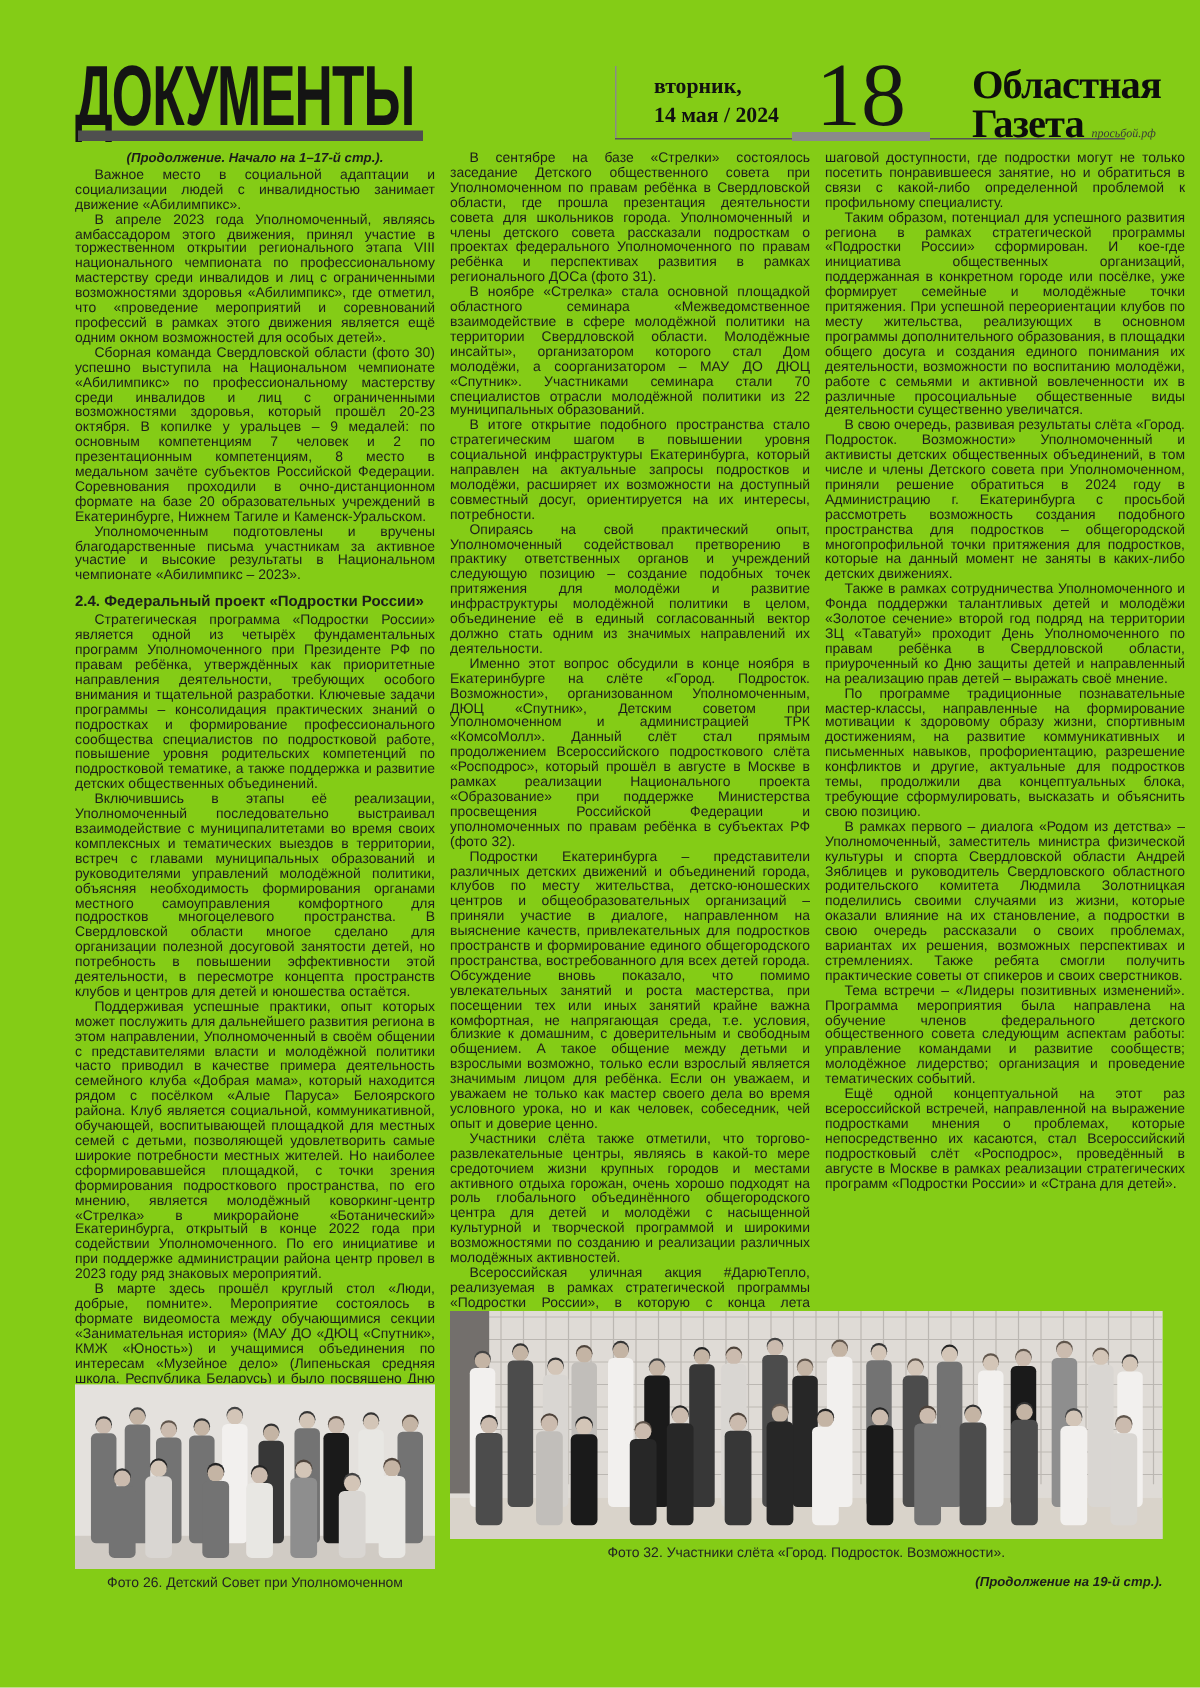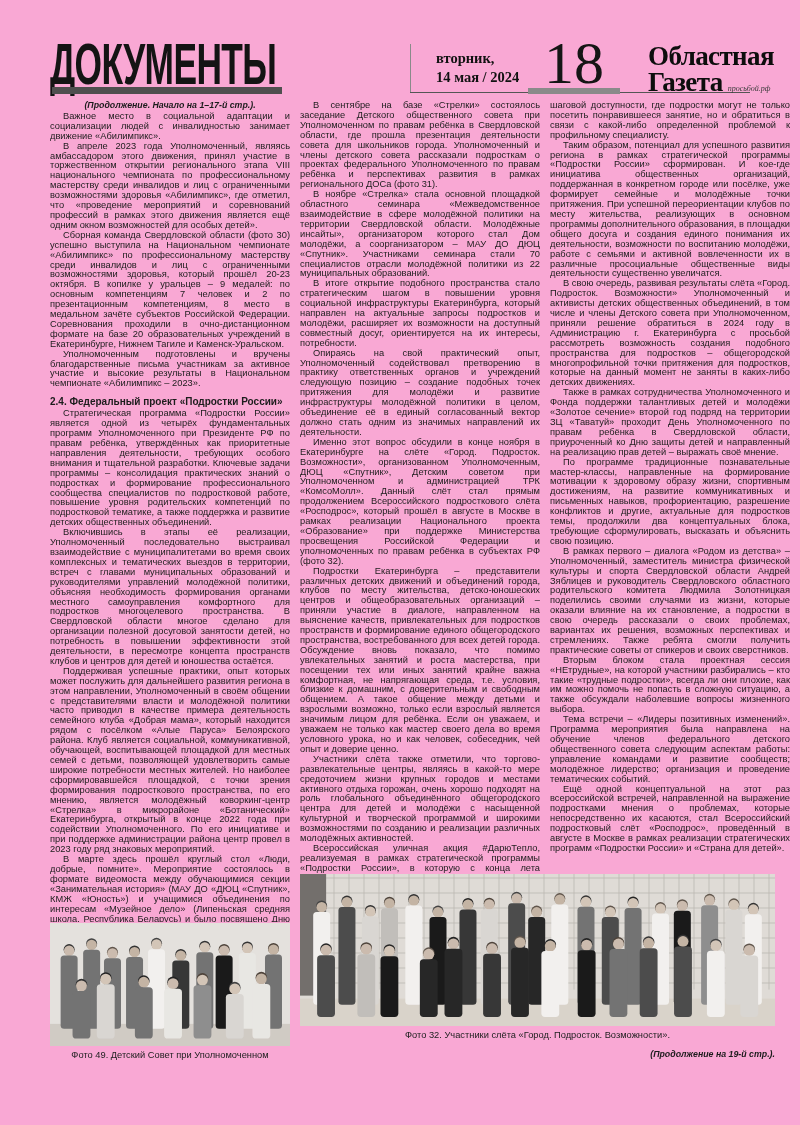--- a/index.html
+++ b/index.html
@@ -1,18 +1,18 @@
 <!DOCTYPE html>
 <html lang="ru"><head>
 <meta charset="utf-8">
 <style>
   html,body{margin:0;padding:0;background:#e9e9e9;}
   .page{
     position:relative;width:800px;height:1125px;margin:0 auto;
-    background:#f9a8d4;color:#1b1b1b;overflow:hidden;
+    background:#84cc16;color:#1b1b1b;overflow:hidden;
     font-family:"Liberation Sans","DejaVu Sans",sans-serif;
   }
   
   .doc-title{
     position:absolute;left:50px;top:36px;
     font-size:57px;line-height:1;font-weight:700;letter-spacing:-1px;color:#141414;
     transform:scaleX(0.62);transform-origin:left top;white-space:nowrap;
   }
   .title-bar{position:absolute;left:52px;top:87px;width:230px;height:7px;background:#4f4f4f;}
   .header-vrule{position:absolute;left:410px;top:44px;width:1px;height:49px;background:#8a8a8a;}
@@ -107,21 +107,20 @@
   </section>
 
   <section class="col col3">
     <div class="no-first-indent">
         <p class="para">шаговой доступности, где подростки могут не только посетить понравившееся занятие, но и обратиться в связи с какой-либо определенной проблемой к профильному специалисту.</p>
         <p class="para">Таким образом, потенциал для успешного развития региона в рамках стратегической программы «Подростки России» сформирован. И кое-где инициатива общественных организаций, поддержанная в конкретном городе или посёлке, уже формирует семейные и молодёжные точки притяжения. При успешной переориентации клубов по месту жительства, реализующих в основном программы дополнительного образования, в площадки общего досуга и создания единого понимания их деятельности, возможности по воспитанию молодёжи, работе с семьями и активной вовлеченности их в различные просоциальные общественные виды деятельности существенно увеличатся.</p>
         <p class="para">В свою очередь, развивая результаты слёта «Город. Подросток. Возможности» Уполномоченный и активисты детских общественных объединений, в том числе и члены Детского совета при Уполномоченном, приняли решение обратиться в 2024 году в Администрацию г. Екатеринбурга с просьбой рассмотреть возможность создания подобного пространства для подростков – общегородской многопрофильной точки притяжения для подростков, которые на данный момент не заняты в каких-либо детских движениях.</p>
         <p class="para">Также в рамках сотрудничества Уполномоченного и Фонда поддержки талантливых детей и молодёжи «Золотое сечение» второй год подряд на территории ЗЦ «Таватуй» проходит День Уполномоченного по правам ребёнка в Свердловской области, приуроченный ко Дню защиты детей и направленный на реализацию прав детей – выражать своё мнение.</p>
         <p class="para">По программе традиционные познавательные мастер-классы, направленные на формирование мотивации к здоровому образу жизни, спортивным достижениям, на развитие коммуникативных и письменных навыков, профориентацию, разрешение конфликтов и другие, актуальные для подростков темы, продолжили два концептуальных блока, требующие сформулировать, высказать и объяснить свою позицию.</p>
         <p class="para">В рамках первого – диалога «Родом из детства» – Уполномоченный, заместитель министра физической культуры и спорта Свердловской области Андрей Зяблицев и руководитель Свердловского областного родительского комитета Людмила Золотницкая поделились своими случаями из жизни, которые оказали влияние на их становление, а подростки в свою очередь рассказали о своих проблемах, вариантах их решения, возможных перспективах и стремлениях. Также ребята смогли получить практические советы от спикеров и своих сверстников.</p>
-        <p class="para">Вторым блоком стала проектная сессия «НЕтрудные», на которой участники разбирались – кто такие «трудные подростки», всегда ли они плохие, как им можно помочь не попасть в сложную ситуацию, а также обсуждали наболевшие вопросы жизненного выбора.</p>
         <p class="para">Тема встречи – «Лидеры позитивных изменений». Программа мероприятия была направлена на обучение членов федерального детского общественного совета следующим аспектам работы: управление командами и развитие сообществ; молодёжное лидерство; организация и проведение тематических событий.</p>
         <p class="para">Ещё одной концептуальной на этот раз всероссийской встречей, направленной на выражение подростками мнения о проблемах, которые непосредственно их касаются, стал Всероссийский подростковый слёт «Росподрос», проведённый в августе в Москве в рамках реализации стратегических программ «Подростки России» и «Страна для детей».</p>
       </div>
   </section>
 
   <figure class="photo31">
     <svg class="photo-frame" id="photo31svg" width="240" height="123" viewBox="0 0 240 123">
         <rect x="0" y="0" width="240" height="123" fill="#e3e0dc"></rect>
         <rect x="0" y="100.86" width="240" height="22.14" fill="#cfc9c2"></rect>
         <circle cx="19.13290466392318" cy="26.597712191358028" r="5.5120000000000005" fill="#2b2b2b"></circle>
@@ -170,21 +169,21 @@
         <circle cx="152.4729828042328" cy="57.102048842592595" r="5.460000000000001" fill="#d2c3b5"></circle>
         <rect x="143.5479828042328" y="62.1252488425926" width="17.85" height="53.49475115740739" rx="3.6750000000000003" fill="#8a8a8a"></rect>
         <circle cx="184.78666776895946" cy="64.64725000000001" r="5.787600000000001" fill="#3c3c3c"></circle>
         <circle cx="184.78666776895946" cy="65.90305000000001" r="5.460000000000001" fill="#d2c3b5"></circle>
         <rect x="175.86166776895945" y="70.92625000000001" width="17.85" height="44.69374999999998" rx="3.6750000000000003" fill="#d8d5d1"></rect>
         <circle cx="211.34803791887126" cy="54.65373726851852" r="5.787600000000001" fill="#473c33"></circle>
         <circle cx="211.34803791887126" cy="55.90953726851852" r="5.460000000000001" fill="#c2b1a1"></circle>
         <rect x="202.42303791887124" y="60.93273726851852" width="17.85" height="54.68726273148147" rx="3.6750000000000003" fill="#e8e6e2"></rect>
         <rect x="0" y="0" width="240" height="123" fill="#fff" opacity="0.04"></rect>
       </svg>
-    <figcaption class="photo-caption">Фото 49. Детский Совет при Уполномоченном</figcaption>
+    <figcaption class="photo-caption">Фото 26. Детский Совет при Уполномоченном</figcaption>
   </figure>
 
   <figure class="photo32">
     <svg class="photo-frame" id="photo32svg" width="475" height="152" viewBox="0 0 475 152">
         <rect x="0" y="0" width="475" height="152" fill="#dedad5"></rect>
         <line x1="4" y1="0" x2="4" y2="115.52" stroke="#b9b5af" stroke-width="0.8"></line>
         <line x1="19" y1="0" x2="19" y2="115.52" stroke="#b9b5af" stroke-width="0.8"></line>
         <line x1="34" y1="0" x2="34" y2="115.52" stroke="#b9b5af" stroke-width="0.8"></line>
         <line x1="49" y1="0" x2="49" y2="115.52" stroke="#b9b5af" stroke-width="0.8"></line>
         <line x1="64" y1="0" x2="64" y2="115.52" stroke="#b9b5af" stroke-width="0.8"></line>

